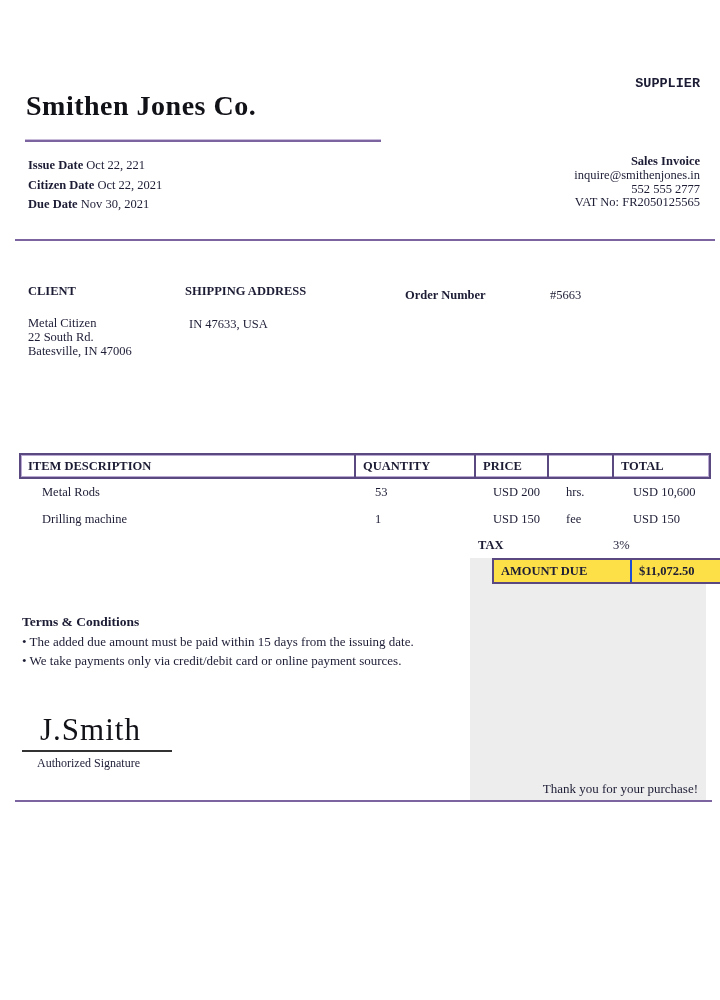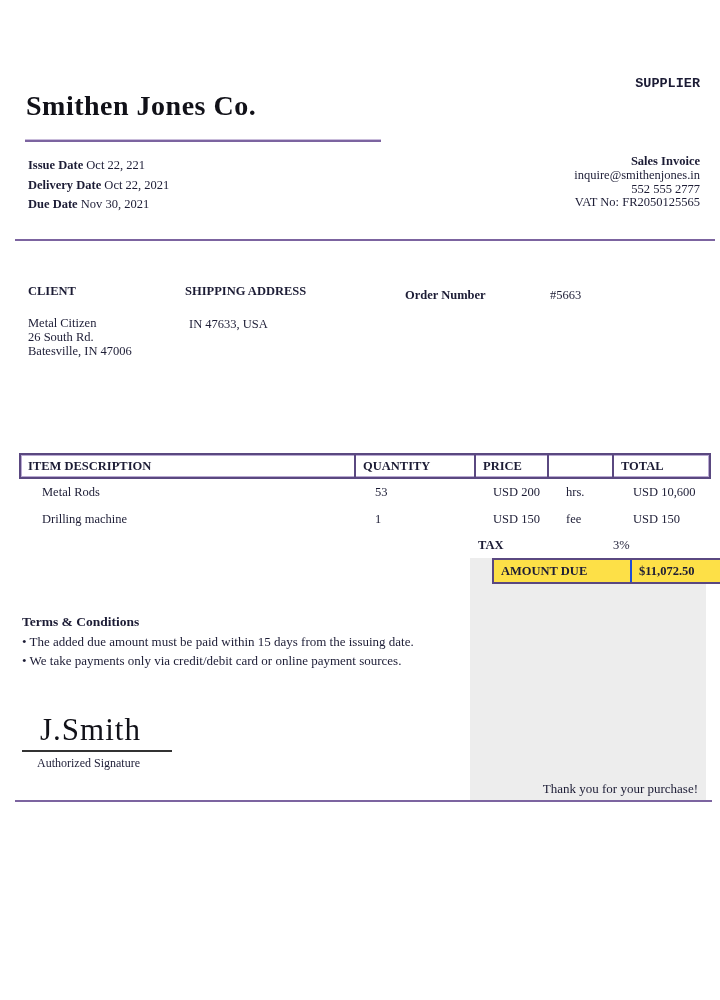--- a/index.html
+++ b/index.html
@@ -110,30 +110,30 @@
   <div class="abs fs13 bold rt supplier-label">SUPPLIER</div>
   <div class="abs fs12 rt supplier-details">
     <div class="bold">Sales Invoice</div>
     <div>inquire@smithenjones.in</div>
     <div>552 555 2777</div>
     <div>VAT No: FR2050125565</div>
   </div>
 
   <div class="abs fs12 dates">
     <div><span class="bold">Issue Date</span> <span>Oct 22, 221</span></div>
-    <div><span class="bold">Delivery Date</span> <span>Oct 22, 2021</span></div>
+    <div><span class="bold">Citizen Date</span> <span>Oct 22, 2021</span></div>
     <div><span class="bold">Due Date</span> <span>Nov 30, 2021</span></div>
   </div>
 
   <div class="abs rule rule-mid"></div>
 
   <div class="abs fs12 bold client-label">CLIENT</div>
   <div class="abs fs12 client-details">
     <div>Metal Citizen</div>
-    <div>26 South Rd.</div>
+    <div>22 South Rd.</div>
     <div>Batesville, IN 47006</div>
   </div>
 
   <div class="abs fs12 bold shipping-label">SHIPPING ADDRESS</div>
   <div class="abs fs12 shipping-value">IN 47633, USA</div>
 
   <div class="abs fs12 payment-grid">
     <div class="row">
       <span class="lbl">Order Number</span>
       <span>#5663</span>

